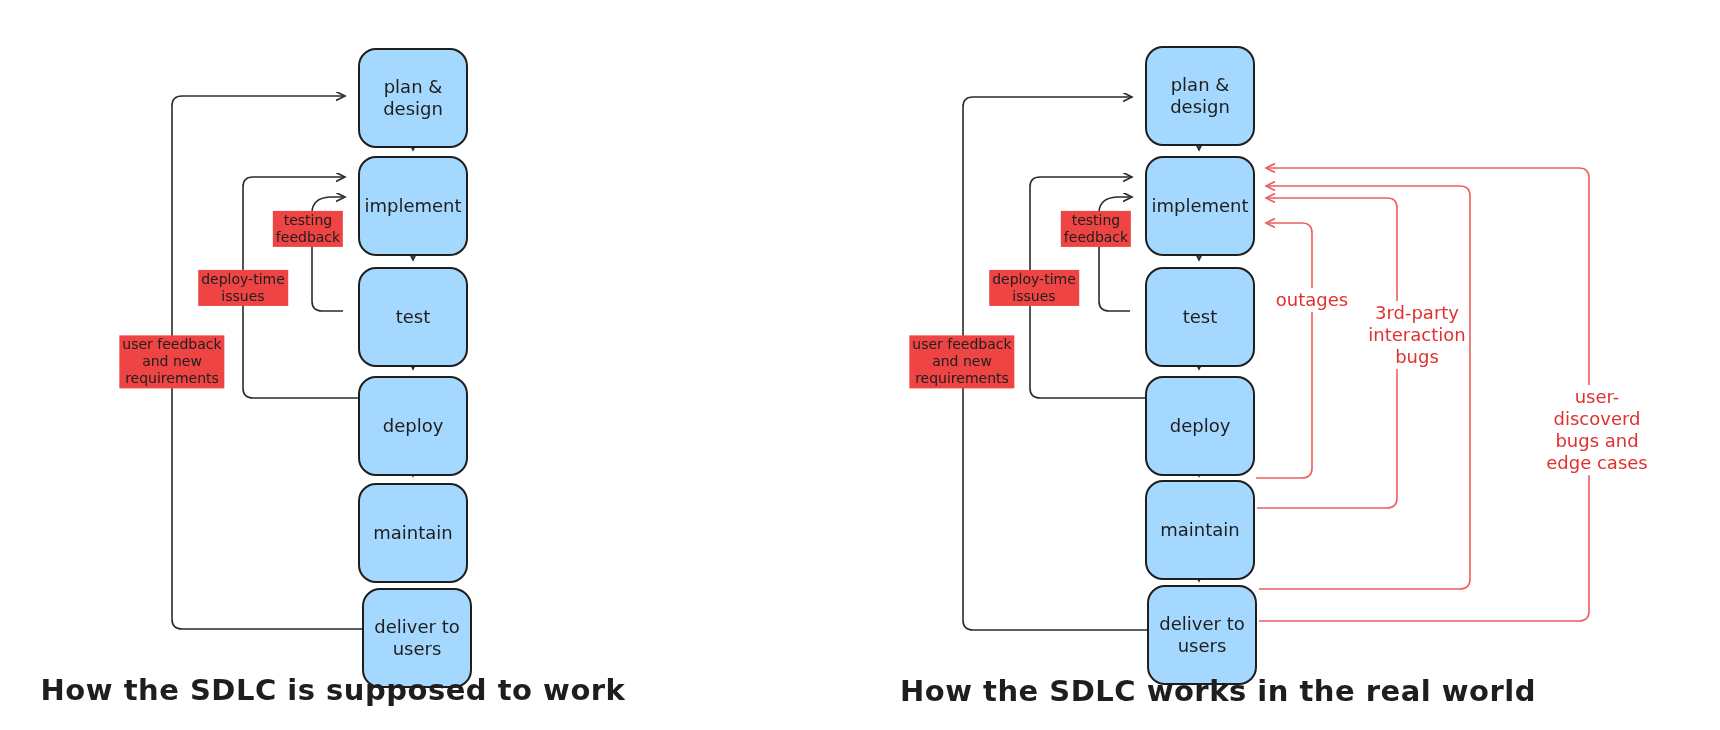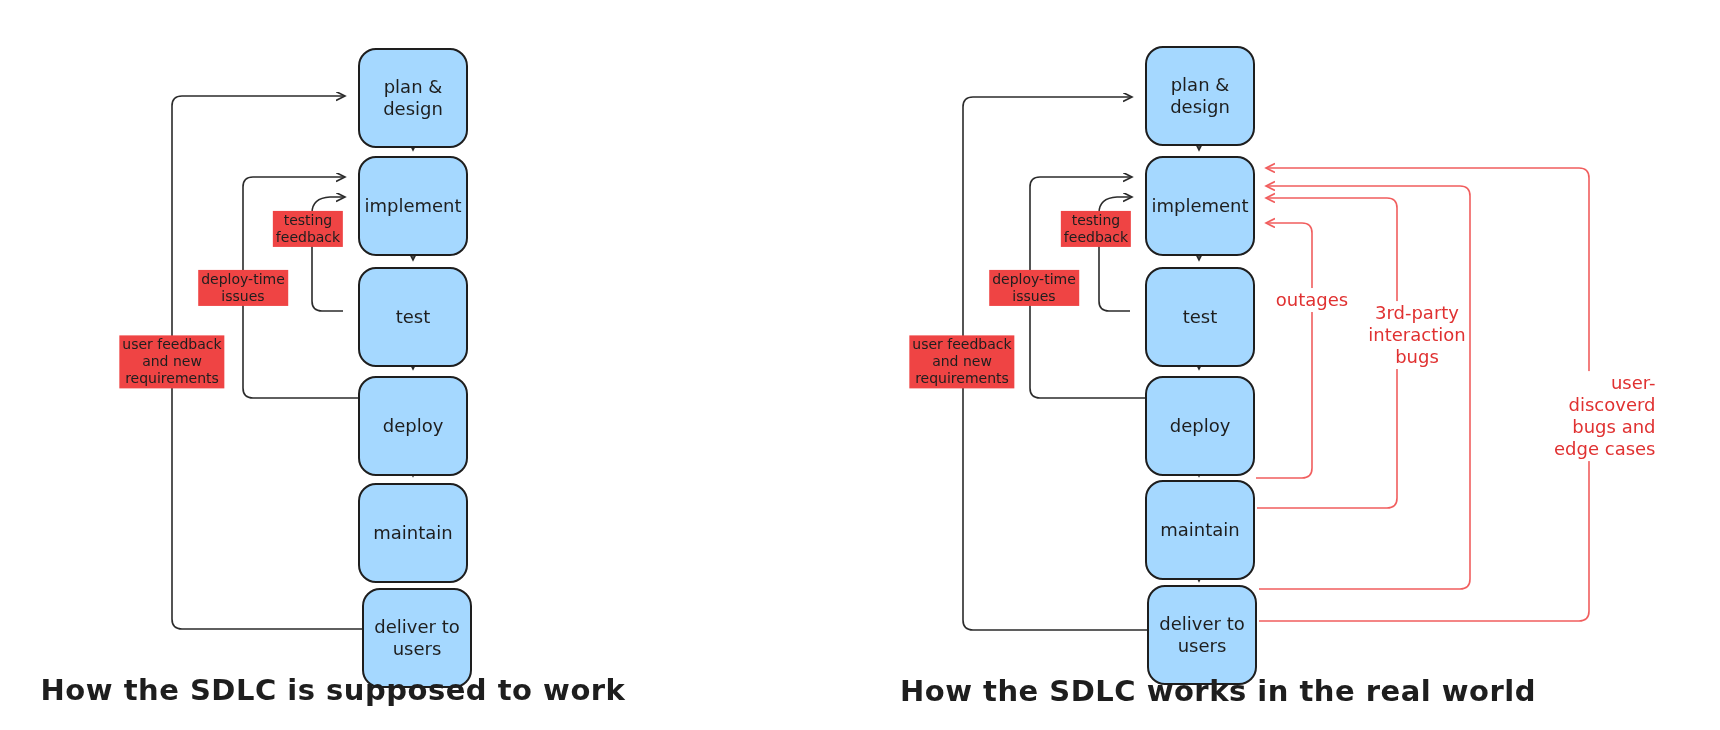--- a/index.html
+++ b/index.html
@@ -103,19 +103,19 @@
   <div class="edge-label" style="left:1034px;top:288px;">deploy-time
 issues</div>
   <div class="edge-label" style="left:962px;top:362px;">user feedback
 and new
 requirements</div>
 
   <div class="failure-label" style="left:1312px;top:279px;margin-top:21px;">outages</div>
   <div class="failure-label" style="left:1397px;top:335px;margin-left:20px;">3rd-party
 interaction
 bugs</div>
-  <div class="failure-label" style="left:1597px;top:416px;text-align:right;">user-discoverd
+  <div class="failure-label" style="left:1597px;top:430px;">user-discoverd
 bugs and edge cases</div>
 
   <div class="caption" style="left:333px;top:690px;">How the SDLC is supposed to work</div>
   <div class="caption" style="left:1218px;top:691px;">How the SDLC works in the real world</div>
 
 </div>
 
 </body></html>

